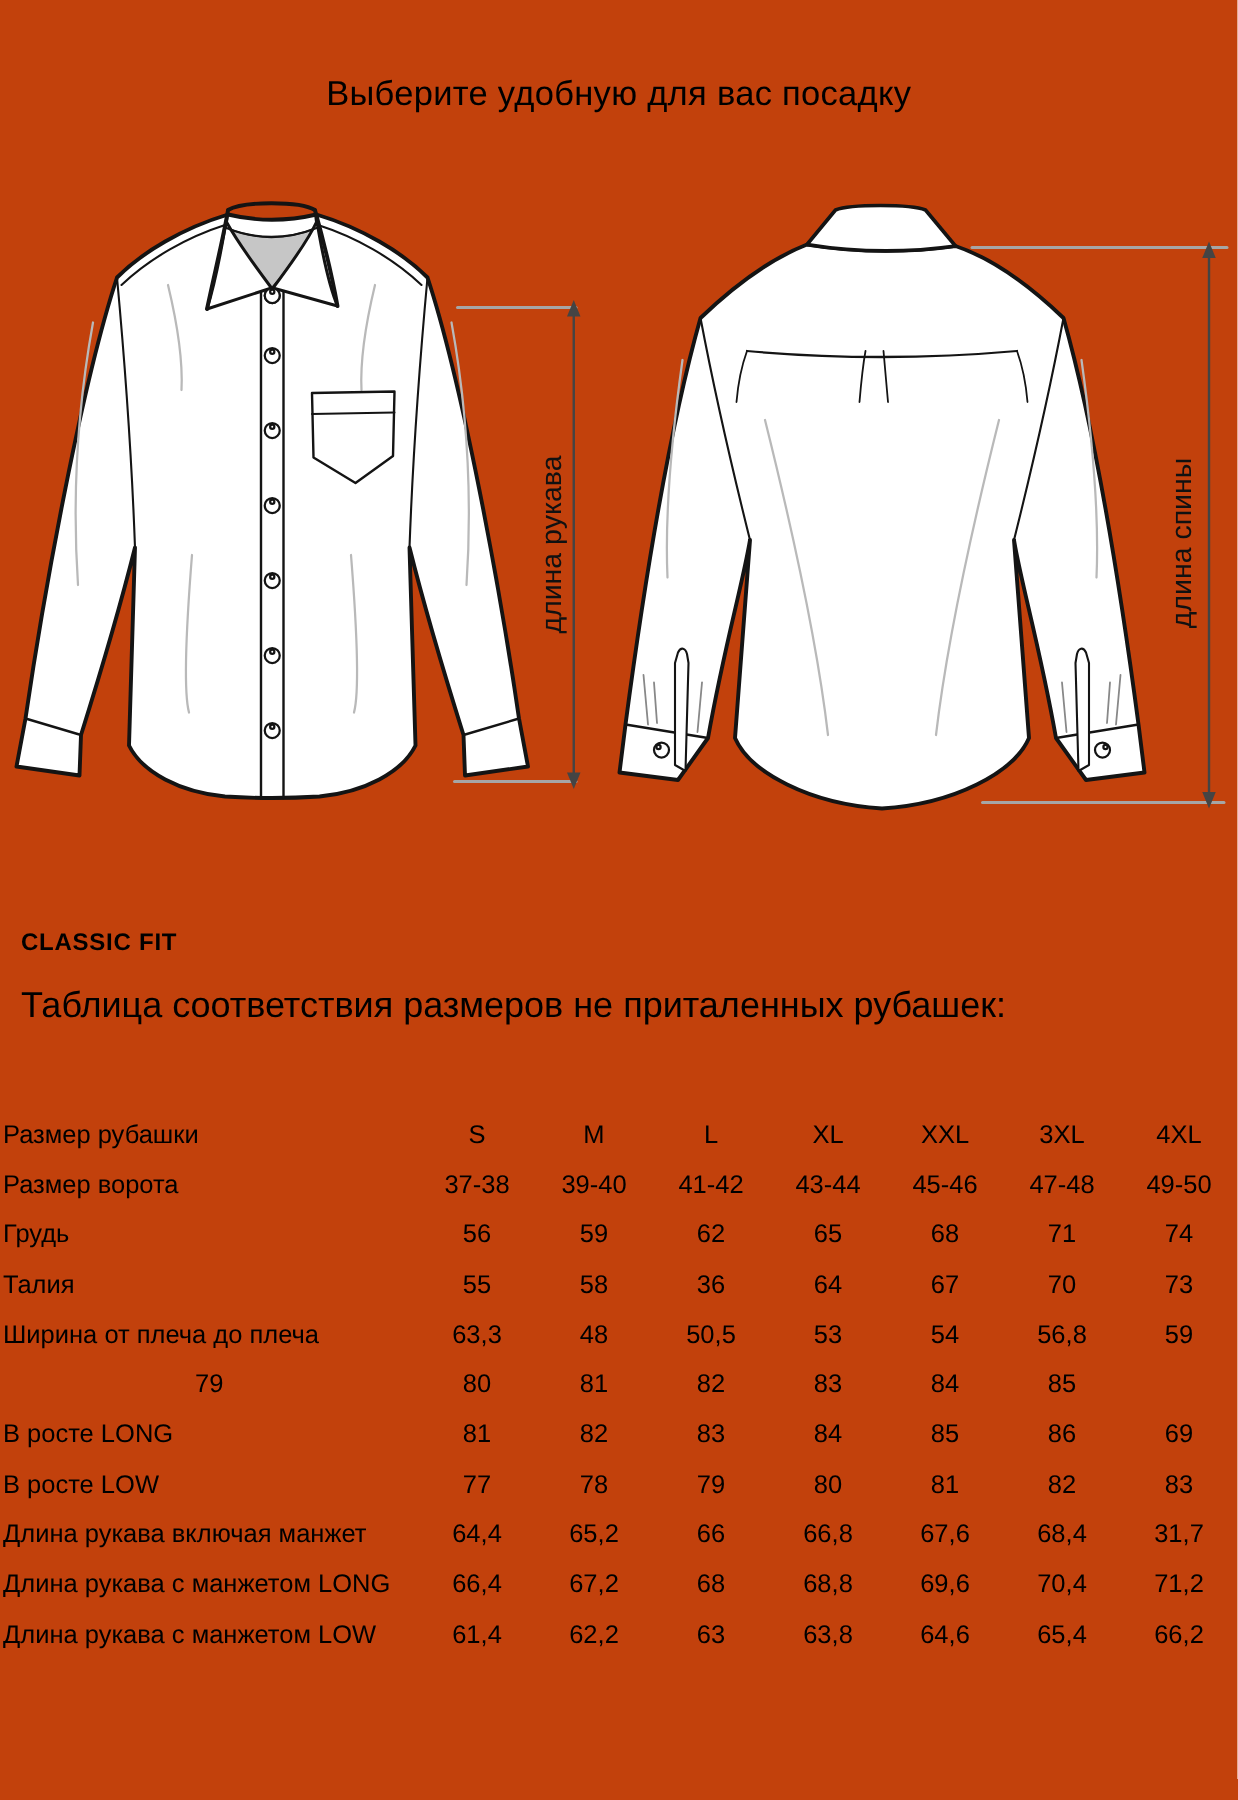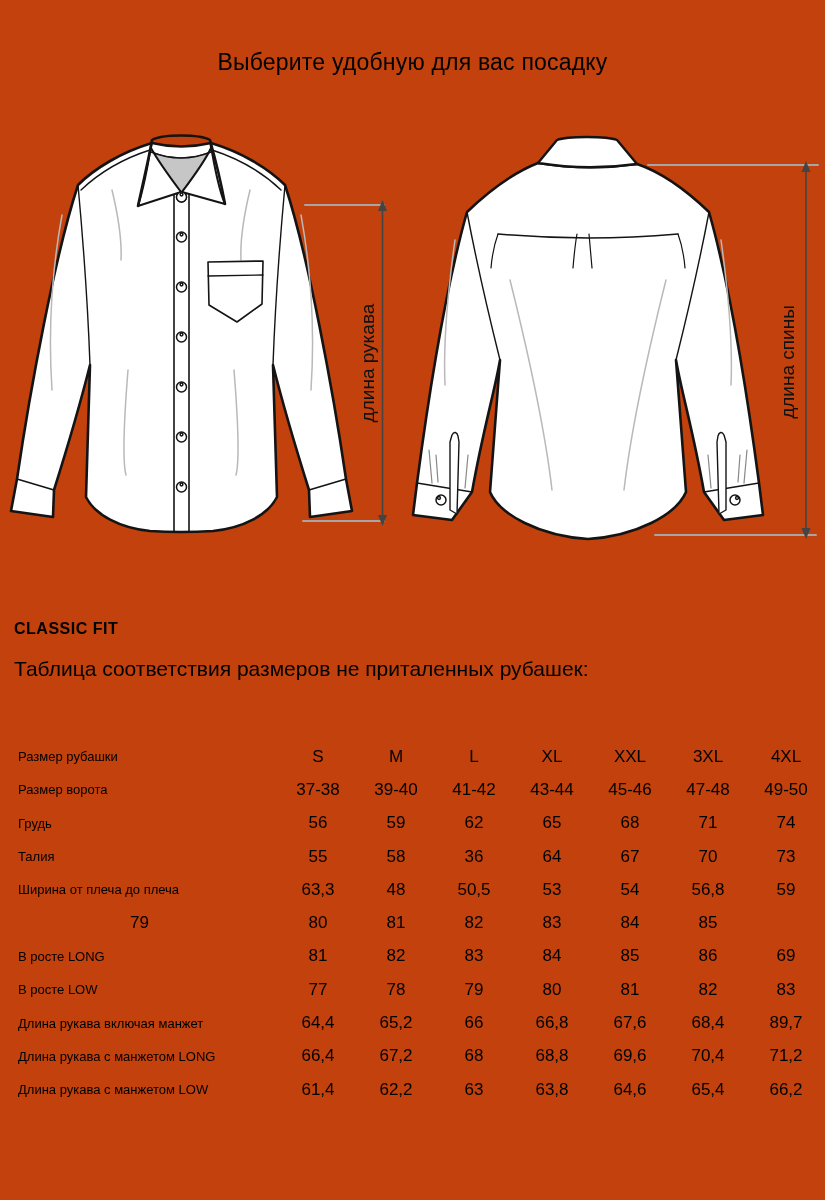--- a/index.html
+++ b/index.html
@@ -33,37 +33,37 @@
     top: 620px; left: 14px;
     margin: 0;
     font-size: 16px;
     font-weight: 700;
     letter-spacing: 0.5px;
   }
   .subtitle {
     position: absolute;
     top: 657px; left: 14px;
     margin: 0;
-    font-size: 21px;
+    font-size: 24px;
     font-weight: 400;
   }
   .size-table {
     position: absolute;
     top: 740px; left: 0;
     width: 825px;
   }
   .trow {
     display: grid;
     grid-template-columns: 279px repeat(7, 78px);
     height: 33.3px;
     align-items: center;
   }
   .tlabel {
-    padding-left: 18px;
-    font-size: 13px;
+    padding-left: 2px;
+    font-size: 17px;
     white-space: nowrap;
   }
   .tcell {
     text-align: center;
     font-size: 17px;
   }
 </style>
 </head>
 <body>
 
@@ -328,21 +328,21 @@
         <div class="tcell">83</div>
       </div>
       <div class="trow">
         <div class="tlabel">Длина рукава включая манжет</div>
         <div class="tcell">64,4</div>
         <div class="tcell">65,2</div>
         <div class="tcell">66</div>
         <div class="tcell">66,8</div>
         <div class="tcell">67,6</div>
         <div class="tcell">68,4</div>
-        <div class="tcell">89,7</div>
+        <div class="tcell">31,7</div>
       </div>
       <div class="trow">
         <div class="tlabel">Длина рукава с манжетом LONG</div>
         <div class="tcell">66,4</div>
         <div class="tcell">67,2</div>
         <div class="tcell">68</div>
         <div class="tcell">68,8</div>
         <div class="tcell">69,6</div>
         <div class="tcell">70,4</div>
         <div class="tcell">71,2</div>

